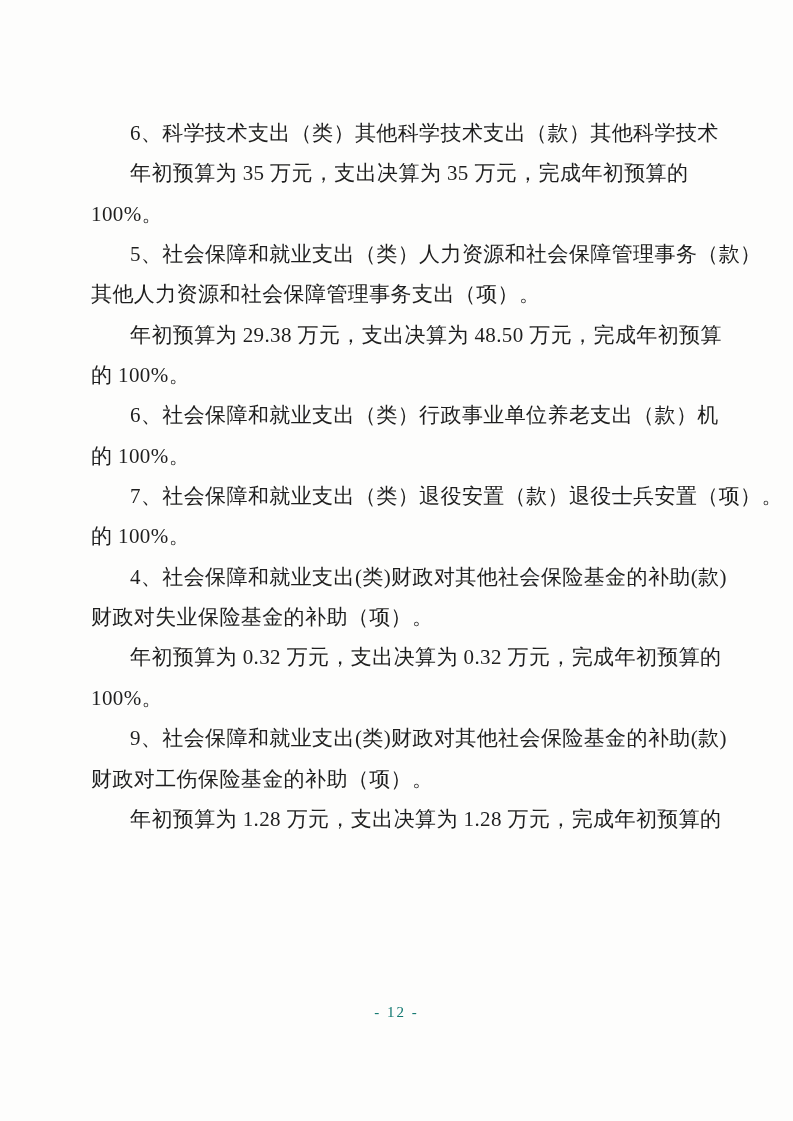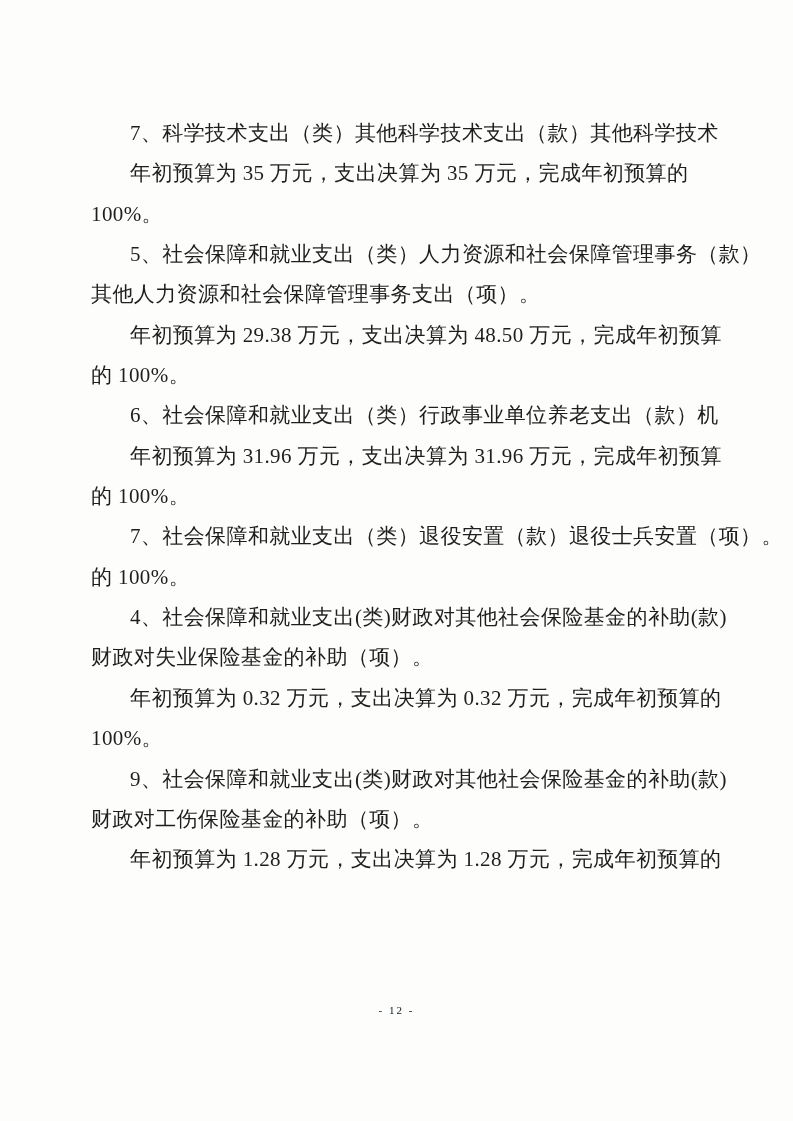--- a/index.html
+++ b/index.html
@@ -33,39 +33,38 @@
   }
   .line.indent {
     padding-left: 39px;
   }
   .footer {
     position: absolute;
     top: 1004px;
     left: 0;
     width: 100%;
     text-align: center;
-    font-size: 11px;
+    font-size: 15px;
     letter-spacing: 2px;
-    color: #0f172a;
+    color: #0f766e;
   }
 </style>
 </head>
 <body>
 
 <div class="page">
   <div class="content" id="lines-container">
-      <div class="line indent">7、科学技术支出（类）其他科学技术支出（款）其他科学技术</div>
+      <div class="line indent">6、科学技术支出（类）其他科学技术支出（款）其他科学技术</div>
       <div class="line indent">年初预算为 35 万元，支出决算为 35 万元，完成年初预算的</div>
       <div class="line">100%。</div>
       <div class="line indent">5、社会保障和就业支出（类）人力资源和社会保障管理事务（款）</div>
       <div class="line">其他人力资源和社会保障管理事务支出（项）。</div>
       <div class="line indent">年初预算为 29.38 万元，支出决算为 48.50 万元，完成年初预算</div>
       <div class="line">的 100%。</div>
       <div class="line indent">6、社会保障和就业支出（类）行政事业单位养老支出（款）机</div>
-      <div class="line indent">年初预算为 31.96 万元，支出决算为 31.96 万元，完成年初预算</div>
       <div class="line">的 100%。</div>
       <div class="line indent">7、社会保障和就业支出（类）退役安置（款）退役士兵安置（项）。</div>
       <div class="line">的 100%。</div>
       <div class="line indent">4、社会保障和就业支出(类)财政对其他社会保险基金的补助(款)</div>
       <div class="line">财政对失业保险基金的补助（项）。</div>
       <div class="line indent">年初预算为 0.32 万元，支出决算为 0.32 万元，完成年初预算的</div>
       <div class="line">100%。</div>
       <div class="line indent">9、社会保障和就业支出(类)财政对其他社会保险基金的补助(款)</div>
       <div class="line">财政对工伤保险基金的补助（项）。</div>
       <div class="line indent">年初预算为 1.28 万元，支出决算为 1.28 万元，完成年初预算的</div>

